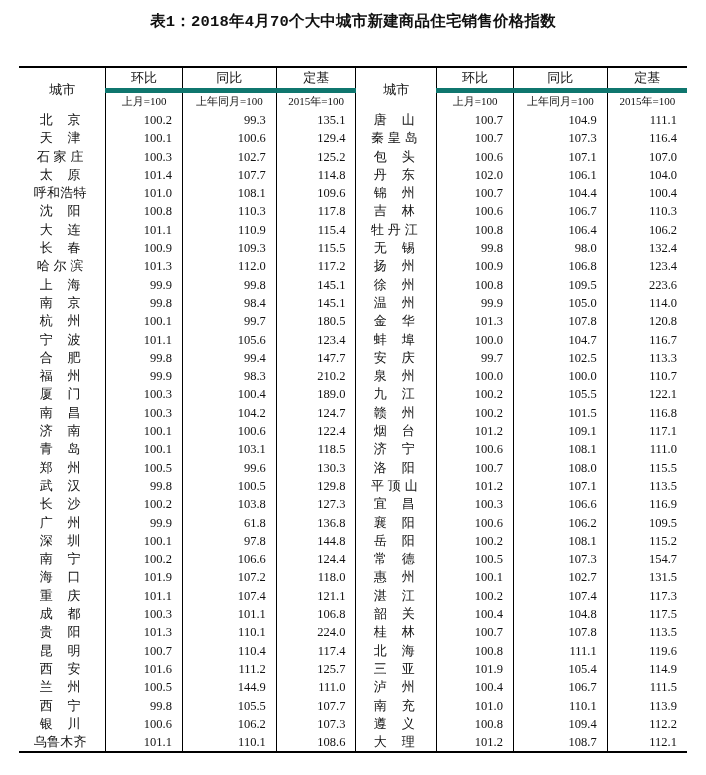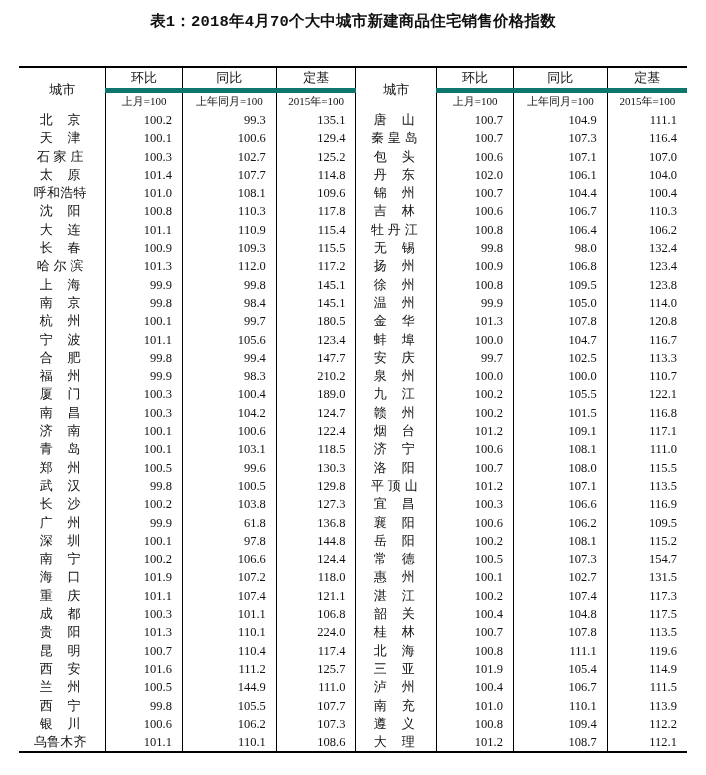--- a/index.html
+++ b/index.html
@@ -224,21 +224,21 @@
             <td class="num-cell">123.4</td>
           </tr>
           <tr>
             <td class="city-cell vr c2">上海</td>
             <td class="num-cell vr">99.9</td>
             <td class="num-cell vr">99.8</td>
             <td class="num-cell vr">145.1</td>
             <td class="city-cell vr c2">徐州</td>
             <td class="num-cell vr">100.8</td>
             <td class="num-cell vr">109.5</td>
-            <td class="num-cell">123.8</td>
+            <td class="num-cell">223.6</td>
           </tr>
           <tr>
             <td class="city-cell vr c2">南京</td>
             <td class="num-cell vr">99.8</td>
             <td class="num-cell vr">98.4</td>
             <td class="num-cell vr">145.1</td>
             <td class="city-cell vr c2">温州</td>
             <td class="num-cell vr">99.9</td>
             <td class="num-cell vr">105.0</td>
             <td class="num-cell">114.0</td>

